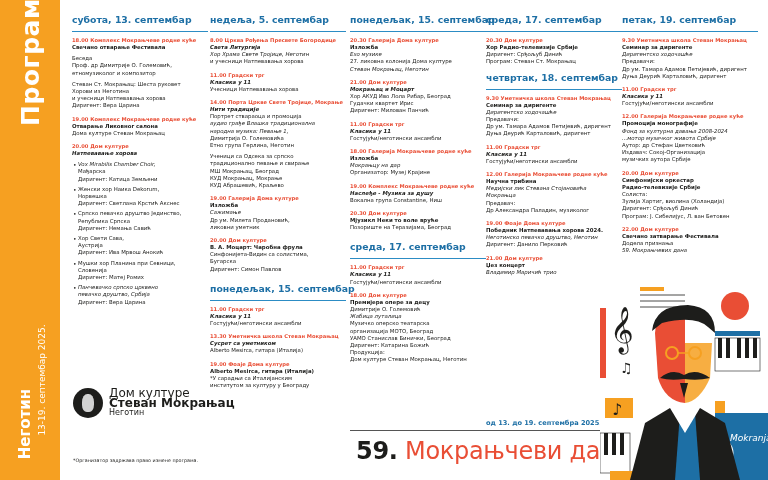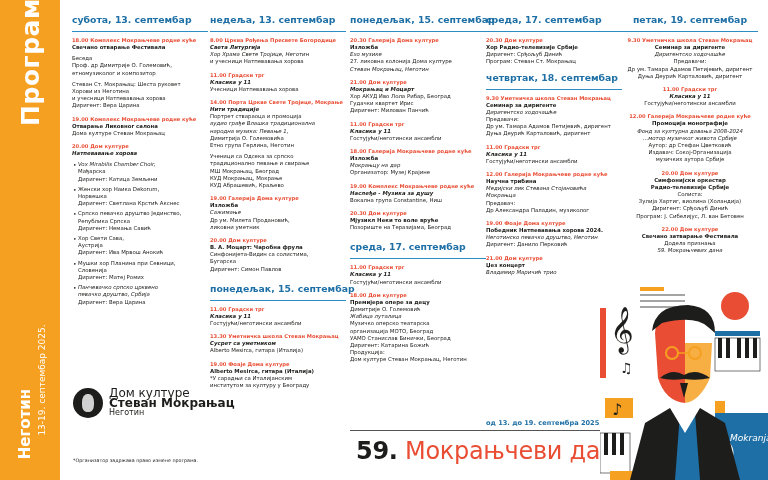--- a/index.html
+++ b/index.html
@@ -120,21 +120,21 @@
     </div>
     <div class="bullet">
       <div class="ev-line it">Панчевачко српско црквено</div>
       <div class="ev-line it">певачко друштво, Србија</div>
       <div class="ev-line">Диригент: Вера Царина</div>
     </div>
   </div>
 </div>
 
 <div class="col" style="left:210px;">
-  <div class="day-head">недеља, 13. септембар</div>
+  <div class="day-head">недеља, 5. септембар</div>
   <div class="event">
     <div class="ev-time">8.00 Црква Рођења Пресвете Богородице</div>
     <div class="ev-line ev-title it">Света Литургија</div>
     <div class="ev-line it">Хор Храма Свете Тројице, Неготин</div>
     <div class="ev-line">и учесници Натпевавања хорова</div>
   </div>
   <div class="event">
     <div class="ev-time">11.00 Градски трг</div>
     <div class="ev-line ev-title it">Класика у 11</div>
     <div class="ev-line">Учесници Натпевавања хорова</div>
@@ -284,21 +284,21 @@
     <div class="ev-line it">Неготинско певачко друштво, Неготин</div>
     <div class="ev-line">Диригент: Данило Перковић</div>
   </div>
   <div class="event">
     <div class="ev-time">21.00 Дом културе</div>
     <div class="ev-line ev-title">Џез концерт</div>
     <div class="ev-line it">Владимир Маричић трио</div>
   </div>
 </div>
 
-<div class="col" style="left:622px;text-align:center;">
+<div class="col" style="left:622px;">
   <div class="day-head">петак, 19. септембар</div>
   <div class="event">
     <div class="ev-time">9.30 Уметничка школа Стеван Мокрањац</div>
     <div class="ev-line ev-title">Семинар за диригенте</div>
     <div class="ev-line it">Диригентско ходочашће</div>
     <div class="ev-line">Предавачи:</div>
     <div class="ev-line">Др ум. Тамара Адамов Петијевић, диригент</div>
     <div class="ev-line">Дуња Деурић Карталовић, диригент</div>
   </div>
   <div class="event">

